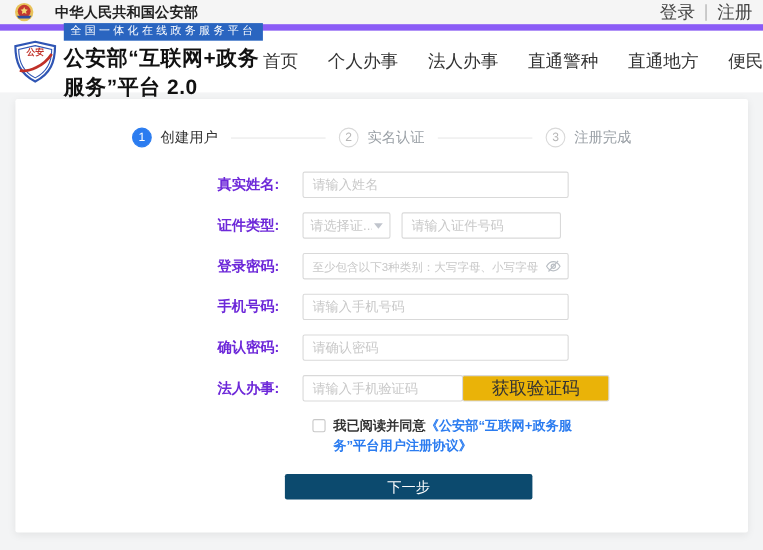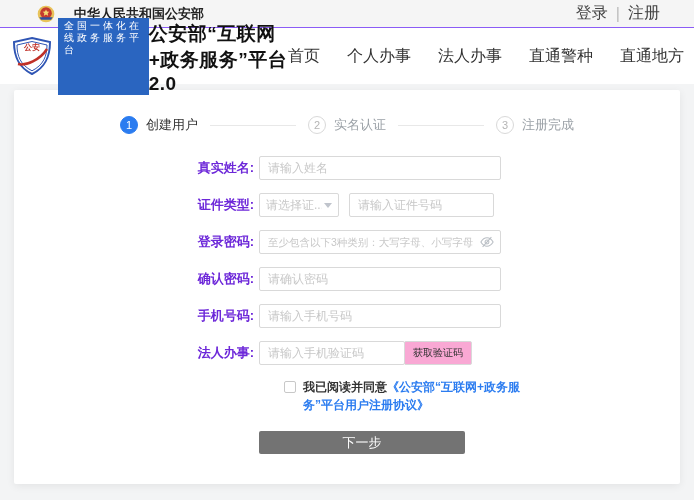--- a/index.html
+++ b/index.html
@@ -3,34 +3,34 @@
 <meta charset="utf-8">
 <style>
   * { margin:0; padding:0; box-sizing:border-box; }
   html,body { width:694px; height:500px; }
   body {
     font-family:"Liberation Sans","DejaVu Sans",sans-serif;
     background:#f3f4f5; color:#333; overflow:hidden;
   }
   
   .topbar {
-    height:28px; background:#f5f5f5; border-bottom:1px solid #8b5cf6;
-    display:flex; align-items:center; padding:0 28px;
+    height:28px; background:#f5f5f5; border-bottom:6px solid #8b5cf6;
+    display:flex; align-items:center; padding:0 4px;
   }
   .topbar .emblem { width:20px; height:20px; margin-left:8px; }
   .topbar .site-name { font-size:13px; font-weight:bold; color:#222; margin-left:18px; }
   .topbar .auth { margin-left:auto; font-size:16px; color:#444; display:flex; align-items:center; gap:8px; padding-right:6px; }
   .topbar .auth a { color:#444; text-decoration:none; cursor:pointer; }
   .topbar .auth .sep { color:#bbb; }
   
   .header {
     height:56px; background:#fff; display:flex; align-items:center; padding:0 10px;
   }
   .logo { width:44px; height:40px; flex:0 0 auto; }
-  .brand { margin-left:4px; display:flex; justify-content:center; }
+  .brand { margin-left:4px; display:flex; flex-direction:column; justify-content:center; }
   .brand-badge {
     display:inline-block; background:#2a65c0; color:#fff; font-size:10px;
     letter-spacing:3px; padding:2px 6px; line-height:12px; width:max-content;
   }
   .brand-title { font-size:19px; font-weight:bold; color:#111; margin-top:3px; letter-spacing:0.5px; }
   .nav { margin-left:auto; display:flex; align-items:center; gap:27px; padding-right:4px; }
   .nav span { font-size:16px; color:#333; cursor:pointer; white-space:nowrap; }
   
   .main { padding:6px 14px 0 14px; }
   .card {
@@ -46,21 +46,21 @@
     align-items:center; justify-content:center;
   }
   .step .slabel { font-size:13px; color:#9aa0a6; margin-left:8px; }
   .step.active .circle { background:#2b7cf0; border-color:#2b7cf0; color:#fff; }
   .step.active .slabel { color:#333; }
   .connector { width:86px; height:1px; background:#e8e8e8; margin:0 12px; }
   
   .form { margin-top:22px; }
   .row { display:flex; align-items:center; margin-bottom:13px; }
   .flabel { width:240px; text-align:right; font-size:13px; font-weight:bold; color:#6d28d9; flex:0 0 auto; }
-  .ctrl { margin-left:5px; display:flex; align-items:flex-start; }
+  .ctrl { margin-left:21px; display:flex; align-items:flex-start; }
   input.txt {
     width:242px; height:24px; border:1px solid #d9d9d9; border-radius:2px;
     font-size:12px; padding:0 8px; color:#333; outline:none;
     font-family:"Liberation Sans","DejaVu Sans",sans-serif;
   }
   input.txt::placeholder { color:#c8c8c8; }
   input.pwd { padding-right:26px; }
   input.pwd::placeholder { font-size:10.5px; color:#c8c8c8; }
   .pwd-wrap { position:relative; }
   .eye {
@@ -73,38 +73,38 @@
     padding:0 6px; cursor:pointer; background:#fff;
   }
   .select .sel-text { flex:1; overflow:hidden; white-space:nowrap; }
   .select .caret {
     width:0; height:0; border-left:4px solid transparent; border-right:4px solid transparent;
     border-top:5px solid #c0c4cc; margin-left:2px;
   }
   .idnum { width:145px !important; margin-left:10px; }
   .sms { width:146px !important; border-top-right-radius:0; border-bottom-right-radius:0; }
   .sms-btn {
-    height:24px; padding:0 8px; font-size:10px; color:#333; background:#f9a8d4;
+    height:24px; padding:0 26px; font-size:16px; color:#333; background:#eab308;
     border:1px solid #d9d9d9; border-radius:2px; margin-left:-1px; cursor:pointer;
     font-family:"Liberation Sans","DejaVu Sans",sans-serif;
   }
   
   .agree-row { display:flex; margin-top:2px;margin-left:25px; }
   .agree-gap { width:245px; flex:0 0 auto; }
   .checkbox {
     width:12px; height:12px; border:1px solid #c8c8c8; border-radius:2px;
     background:#fff; margin-top:3px; flex:0 0 auto; cursor:pointer;
   }
   .agree-text { width:238px; font-size:12px; line-height:18px; margin-left:7px; font-weight:bold; }
   .agree-text .link { color:#2b7cf0; cursor:pointer; text-decoration:none; }
   
   .submit-row { display:flex; margin-top:17px; }
   .submit-gap { width:245px; flex:0 0 auto; }
   .next-btn {
-    width:206px; height:23px; background:#737373; color:#fff; border:none;
+    width:225px; height:23px; background:#0c4a6e; color:#fff; border:none;
     border-radius:2px; font-size:13px; cursor:pointer;
     font-family:"Liberation Sans","DejaVu Sans",sans-serif;
   }
 </style>
 </head>
 <body>
 
 <div class="topbar">
   <svg class="emblem" viewBox="0 0 24 24">
     <circle cx="12" cy="12" r="10" fill="#e8c35a"></circle>
@@ -191,30 +191,30 @@
                 <path d="M1 8 C3 4.7 5.4 3.2 8 3.2 C10.6 3.2 13 4.7 15 8 C13 11.3 10.6 12.8 8 12.8 C5.4 12.8 3 11.3 1 8 Z" fill="none" stroke="#b9bec4" stroke-width="1.2"></path>
                 <circle cx="8" cy="8" r="2.2" fill="none" stroke="#b9bec4" stroke-width="1.2"></circle>
                 <line x1="3" y1="13.5" x2="13" y2="2.5" stroke="#b9bec4" stroke-width="1.2"></line>
               </svg>
             </span>
           </div>
         </div>
       </div>
 
       <div class="row">
+        <span class="flabel">手机号码:</span>
+        <div class="ctrl">
+          <input class="txt" type="text" placeholder="请输入手机号码" style="">
+        </div>
+      </div>
+
+      <div class="row">
         <span class="flabel">确认密码:</span>
         <div class="ctrl">
           <input class="txt" type="text" placeholder="请确认密码" style="">
-        </div>
-      </div>
-
-      <div class="row">
-        <span class="flabel">手机号码:</span>
-        <div class="ctrl">
-          <input class="txt" type="text" placeholder="请输入手机号码" style="">
         </div>
       </div>
 
       <div class="row">
         <span class="flabel">法人办事:</span>
         <div class="ctrl">
           <input class="txt sms" type="text" placeholder="请输入手机验证码" style="">
           <button class="sms-btn">获取验证码</button>
         </div>
       </div>

